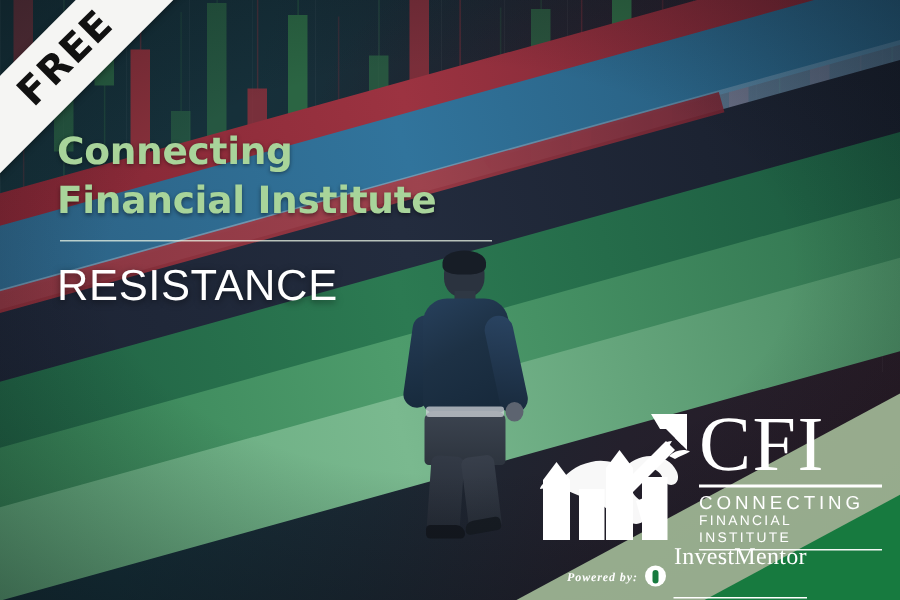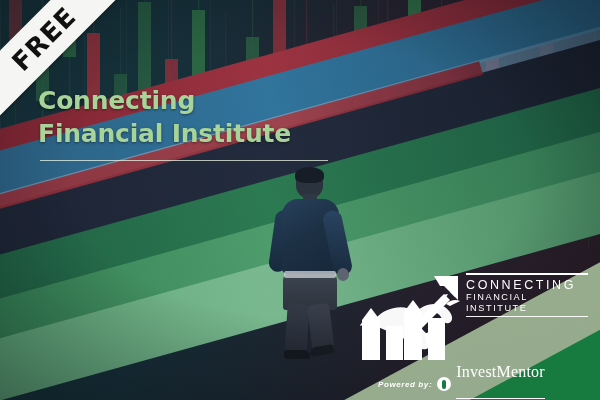--- a/index.html
+++ b/index.html
@@ -207,21 +207,21 @@
     font-family:"Liberation Sans", sans-serif;
     font-size:9.2px; color:#fff; letter-spacing:1.55px; line-height:1.2;
   }
   .cfi-rule2 { width:122px; height:1px; background:#fff; margin-top:2px; opacity:.95; }
 
   .powered {
     position:absolute; left:20px; top:96px; width:210px;
     display:flex; align-items:center; gap:5px;
   }
   .powered .pw-label {
-    font-family:Liberation Sans, sans-serif;
+    font-family:Liberation Serif, serif;
     font-size:8px; color:#fff; font-style:italic; letter-spacing:.6px;
     font-weight:700;
   }
   .pw-badge {
     width:14px; height:14px; border-radius:50%;
     background:#fff; position:relative; flex:0 0 auto;
   }
   .pw-badge::after {
     content:""; position:absolute; left:5px; top:2.5px;
     width:4px; height:9px; background:#177a3f; border-radius:2px;
@@ -384,20 +384,21 @@
   </div>
 
   <div class="ribbon">
     <span>FREE</span>
   </div>
 
   <div class="titles">
     <div class="brand-line">Connecting</div>
     <div class="brand-line">Financial Institute</div>
     <div class="divider"></div>
+    <div class="headline">RESISTANCE</div>
   </div>
 
   <div class="logo">
 
     <div class="logo-mark">
       <svg viewBox="0 0 108 92" width="108" height="92" aria-hidden="true">
 
         <g fill="#ffffff">
           <polygon points="4,92 22,92 22,52 13,40 4,52"></polygon>
           <rect x="28" y="58" width="17" height="34"></rect>
@@ -426,20 +427,21 @@
           <path d="M12,54 C7,52 3,54 2,58 C5,57 8,58 10,60 C11,58 12,56 12,54 Z"></path>
 
           <path d="M36,66 L33,82 L38,82 L41,68 Z"></path>
           <path d="M52,70 L50,84 L55,84 L57,72 Z"></path>
           <path d="M66,66 L70,80 L75,78 L71,64 Z"></path>
         </g>
       </svg>
     </div>
 
     <div class="logo-text">
+      <div class="cfi">CFI</div>
       <div class="cfi-rule"></div>
       <div class="cfi-sub1">CONNECTING</div>
       <div class="cfi-sub2">FINANCIAL INSTITUTE</div>
       <div class="cfi-rule2"></div>
     </div>
 
     <div class="powered">
       <span class="pw-label">Powered by:</span>
       <span class="pw-badge"></span>
       <span class="pw-names">

